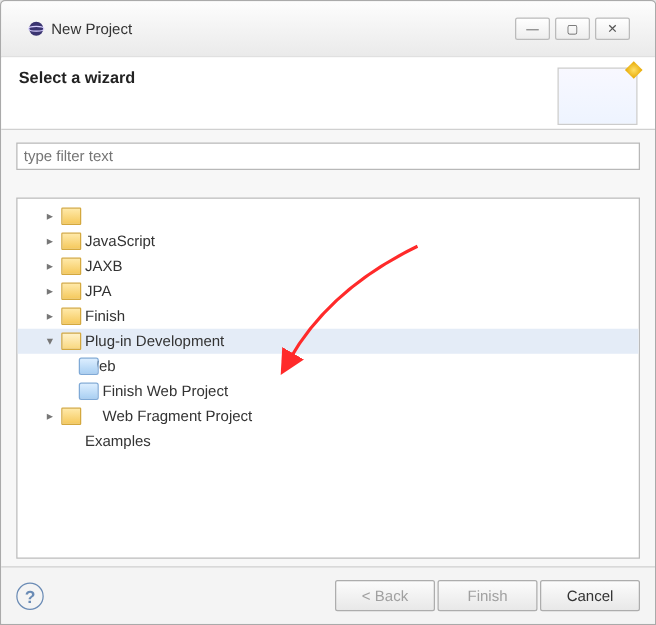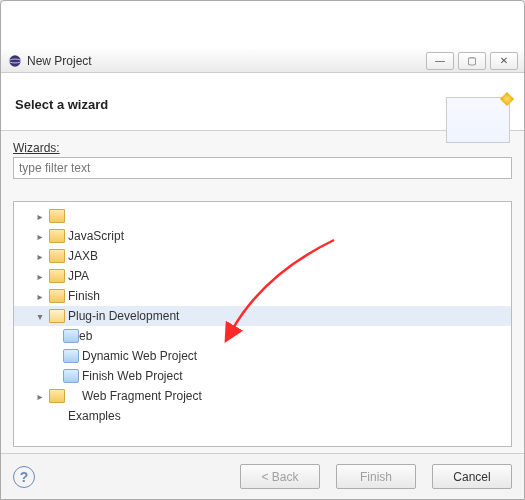--- a/index.html
+++ b/index.html
@@ -1,23 +1,23 @@
 <!DOCTYPE html>
 <html><head>
 <meta charset="utf-8">
 <style>
 * { box-sizing: border-box; margin: 0; padding: 0; font-family: "Segoe UI", Tahoma, sans-serif; font-size: 12px; }
 body { background: #eee; width: 525px; height: 500px; }
 .window { width: 525px; height: 500px; background: #fff; border: 1px solid #aaa; border-radius: 4px 4px 0 0; box-shadow: 0 2px 8px rgba(0,0,0,0.2); display: flex; flex-direction: column; }
-.titlebar { display: flex; align-items: center; height: 24px; padding: 0 6px; background: linear-gradient(#fdfdfd,#eaeaea); border-bottom: 1px solid #ccc; border-radius: 4px 4px 0 0; margin-top: 48px; }
+.titlebar { display: flex; align-items: center; height: 45px; padding: 0 20px; background: linear-gradient(#fdfdfd,#eaeaea); border-bottom: 1px solid #ccc; border-radius: 4px 4px 0 0; }
 .titlebar .icon { width: 16px; height: 16px; margin-right: 4px; display:flex; align-items:center; justify-content:center; }
 .titlebar .title { flex: 1; color: #333; }
 .winbtns { display: flex; gap: 4px; }
 .winbtn { width: 28px; height: 18px; border: 1px solid #bbb; border-radius: 2px; background: linear-gradient(#fff,#eee); display:flex; align-items:center; justify-content:center; color:#555; font-size:10px; }
-.banner { height: 58px; background: #fff; border-bottom: 1px solid #d0d0d0; display: flex; align-items: flex-start; padding: 24px 14px; }
+.banner { height: 58px; background: #fff; border-bottom: 1px solid #d0d0d0; display: flex; align-items: flex-start; padding: 8px 14px; }
 .banner .heading { font-weight: bold; font-size: 13px; color: #222; }
 .banner .bimg { margin-left:auto; width:64px; height:46px; border:1px solid #ccc; background:linear-gradient(#f8f8ff,#eef4ff); position:relative; }
 .banner .bimg::after { content:""; position:absolute; right:-3px; top:-4px; width:10px; height:10px; background:radial-gradient(circle,#ffe066,#e6a700); transform:rotate(45deg); }
 .bodyarea { flex:1; padding: 10px 12px 6px 12px; display:flex; flex-direction:column; background:#f7f7f7; }
 .wizlabel { color:#333; margin-bottom:2px; }
 .wizlabel span { text-decoration: underline; }
 .filter { width:100%; height:22px; border:1px solid #b8b8b8; padding:2px 5px; color:#777; background:#fff; margin-bottom:22px; font-size:12px; }
 .treewrap { flex:1; border:1px solid #bbb; background:#fff; overflow:auto; padding:4px 0; }
 .node { display:flex; align-items:center; height:20px; padding-left:6px; cursor:default; }
 .node.sel { background:#e4ecf7; }
@@ -26,21 +26,21 @@
 .lbl { color:#333;margin-top:40px; }
 .depth-1 .tw { margin-left: 14px; }
 .depth-2 .tw { margin-left: 28px; }
 .node.leaf .tw { visibility:hidden; }
 .folder { background:linear-gradient(#ffe9a8,#f5c95d); border:1px solid #d4a83e; border-radius:1px; }
 .folder.open { background:linear-gradient(#fff2c9,#f9d880); }
 .wiz { border:1px solid #7fa9d6; background:linear-gradient(#dceeff,#a9cff2); border-radius:2px; }
 .footer { border-top:1px solid #d0d0d0; padding:10px 12px; display:flex; align-items:center; background:#f4f4f4; }
 .help { width:22px; height:22px; border:1.5px solid #6a8bb5; border-radius:50%; color:#6a8bb5; display:flex; align-items:center; justify-content:center; font-weight:bold; font-size:14px; }
 .spacer { flex:1; }
-.btn { min-width:80px; height:25px; margin-left:16px; border:1px solid #adadad; background:linear-gradient(#fcfcfc,#e8e8e8); color:#333; border-radius:2px; display:flex; align-items:center; justify-content:center; cursor:default; }
+.btn { min-width:80px; height:25px; margin-left:2px; border:1px solid #adadad; background:linear-gradient(#fcfcfc,#e8e8e8); color:#333; border-radius:2px; display:flex; align-items:center; justify-content:center; cursor:default; }
 .btn.dis { color:#a0a0a0; }
 .arrow { position:absolute; pointer-events:none; }
 </style>
 </head>
 <body>
 
 <div class="window">
   <div class="titlebar">
     <span class="icon">
       <svg viewBox="0 0 16 16" width="14" height="14">
@@ -55,21 +55,20 @@
       <div class="winbtn">✕</div>
     </div>
   </div>
 
   <div class="banner">
     <div class="heading">Select a wizard</div>
     <div class="bimg"></div>
   </div>
 
   <div class="bodyarea">
-    <div class="wizlabel"><span>W</span><span>izards:</span></div>
     <input class="filter" placeholder="type filter text" style="">
     <div class="treewrap" id="tree" style="position:relative;">
       <svg class="arrow" style="left:210px; top:32px;" width="120" height="110">
         <defs>
             <marker id="ah" markerWidth="8" markerHeight="8" refX="2" refY="4" orient="auto">
               <path d="M0,0 L8,4 L0,8 Z" fill="#ff2a2a"></path>
             </marker>
           </defs>
         <path d="M110,6 Q40,40 8,96" stroke="#ff2a2a" stroke-width="2.5" fill="none" marker-end="url(#ah)"></path>
       </svg>
@@ -99,25 +98,20 @@
           <span class="lbl">Plug-in Development</span>
         </div>
         <div class="node depth-1 sel">
           <span class="tw">▾</span>
           <span class="fic folder open"></span>
           <span class="lbl">Web</span>
         </div>
         <div class="node depth-2 leaf">
           <span class="tw"></span>
           <span class="fic wiz"></span>
-          <span class="lbl">Dynamic Web Project</span>
-        </div>
-        <div class="node depth-2 leaf">
-          <span class="tw"></span>
-          <span class="fic wiz"></span>
           <span class="lbl">Finish Web Project</span>
         </div>
         <div class="node depth-2 leaf">
           <span class="tw"></span>
           <span class="fic wiz"></span>
           <span class="lbl">Web Fragment Project</span>
         </div>
         <div class="node depth-1">
           <span class="tw">▸</span>
           <span class="fic folder"></span>

